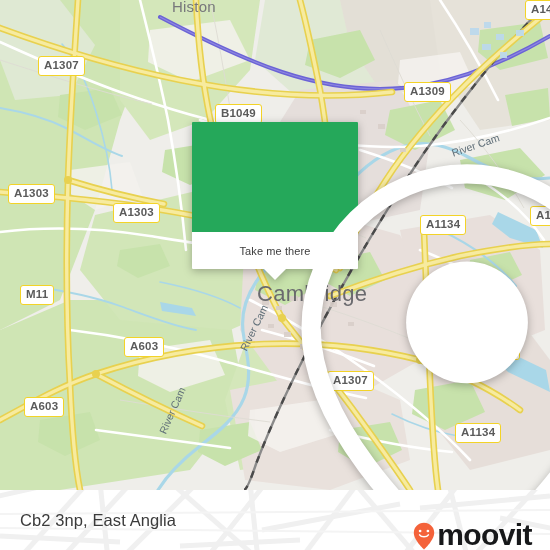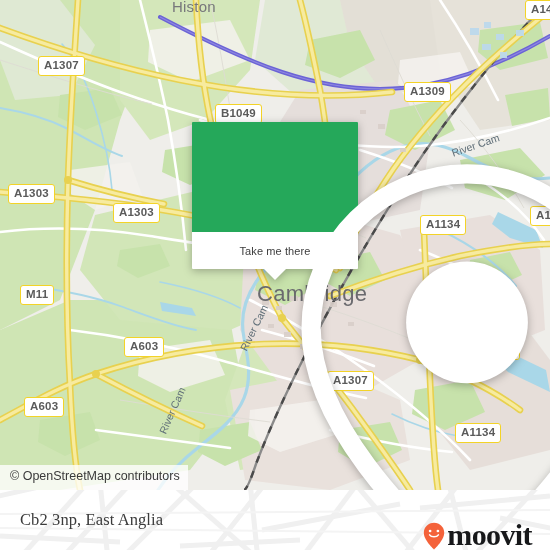--- a/index.html
+++ b/index.html
@@ -94,21 +94,21 @@
     position:absolute;left:50%;bottom:-11px;margin-left:-11px;
     width:0;height:0;
     border-left:11px solid transparent;
     border-right:11px solid transparent;
     border-top:11px solid #ffffff;
   }
 
   
   #bottombar{
     position:absolute;left:0;top:490px;width:550px;height:60px;
-    background:#ffffff;overflow:hidden;font-family:Liberation Serif, serif;
+    background:#ffffff;overflow:hidden;
   }
   #bottombar svg.wm{position:absolute;left:0;top:0;width:550px;height:60px;}
   #place-title{
     position:absolute;left:20px;top:0;height:60px;
     display:flex;align-items:center;
     color:#3b3b3b;font-size:16.5px;letter-spacing:.1px;white-space:nowrap;
   }
   #brand{
     position:absolute;right:18px;top:16px;height:60px;
     display:flex;align-items:center;gap:2px;
@@ -356,21 +356,20 @@
           <path d="M28 7 C16.5 7 7 16.3 7 27.8 C7 40.5 20 53.5 28 60.5 C36 53.5 49 40.5 49 27.8 C49 16.3 39.5 7 28 7 Z" fill="none" stroke="#ffffff" stroke-width="2.6" stroke-linejoin="round"></path>
           <circle cx="28" cy="27" r="8.2" fill="#ffffff"></circle>
         </svg>
       </div>
       <div id="card-bottom">
         <span id="card-label">Take me there</span>
         <div id="card-pointer"></div>
       </div>
     </div>
 
-    <div id="attribution">© OpenStreetMap contributors</div>
   </div>
 
   <div id="bottombar">
     <svg class="wm" viewBox="0 0 550 60" preserveAspectRatio="none">
       <g stroke="#f0f0f0" fill="none" stroke-width="5">
         <path d="M-10,8 L70,-10"></path>
         <path d="M18,70 L92,-12"></path>
         <path d="M60,70 L130,-6"></path>
         <path d="M100,-8 L108,70"></path>
         <path d="M120,70 L200,-10"></path>

